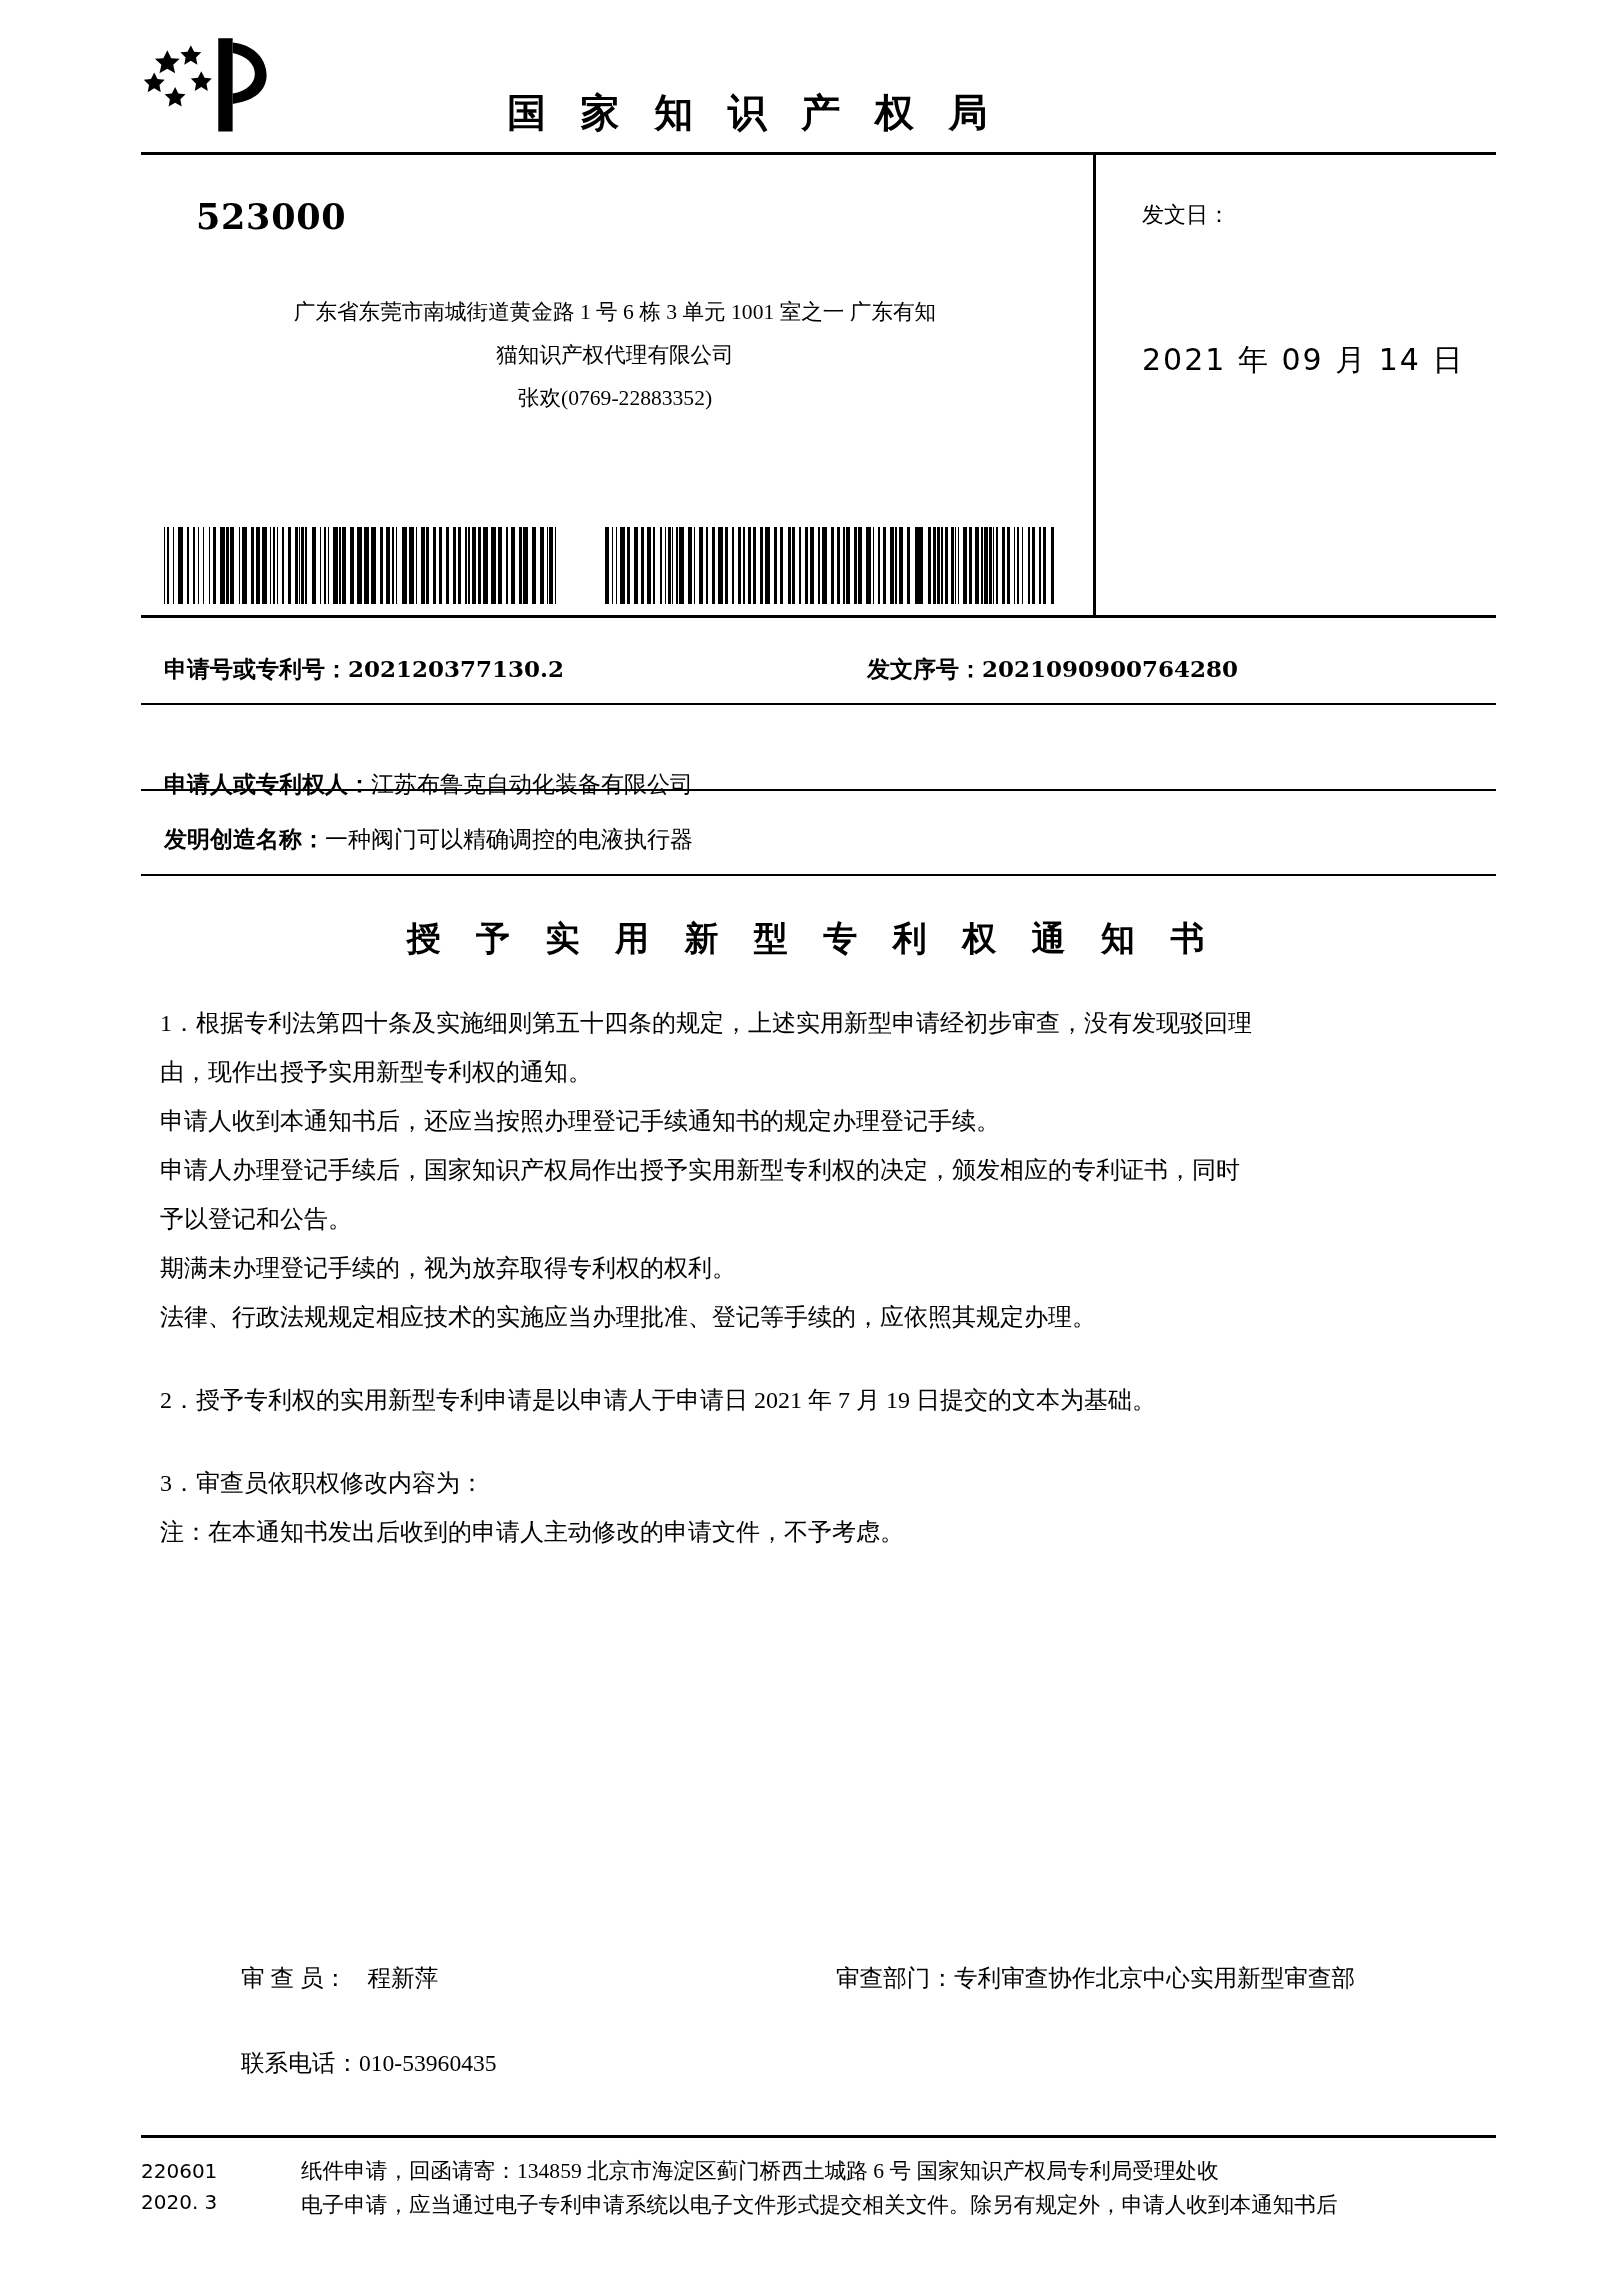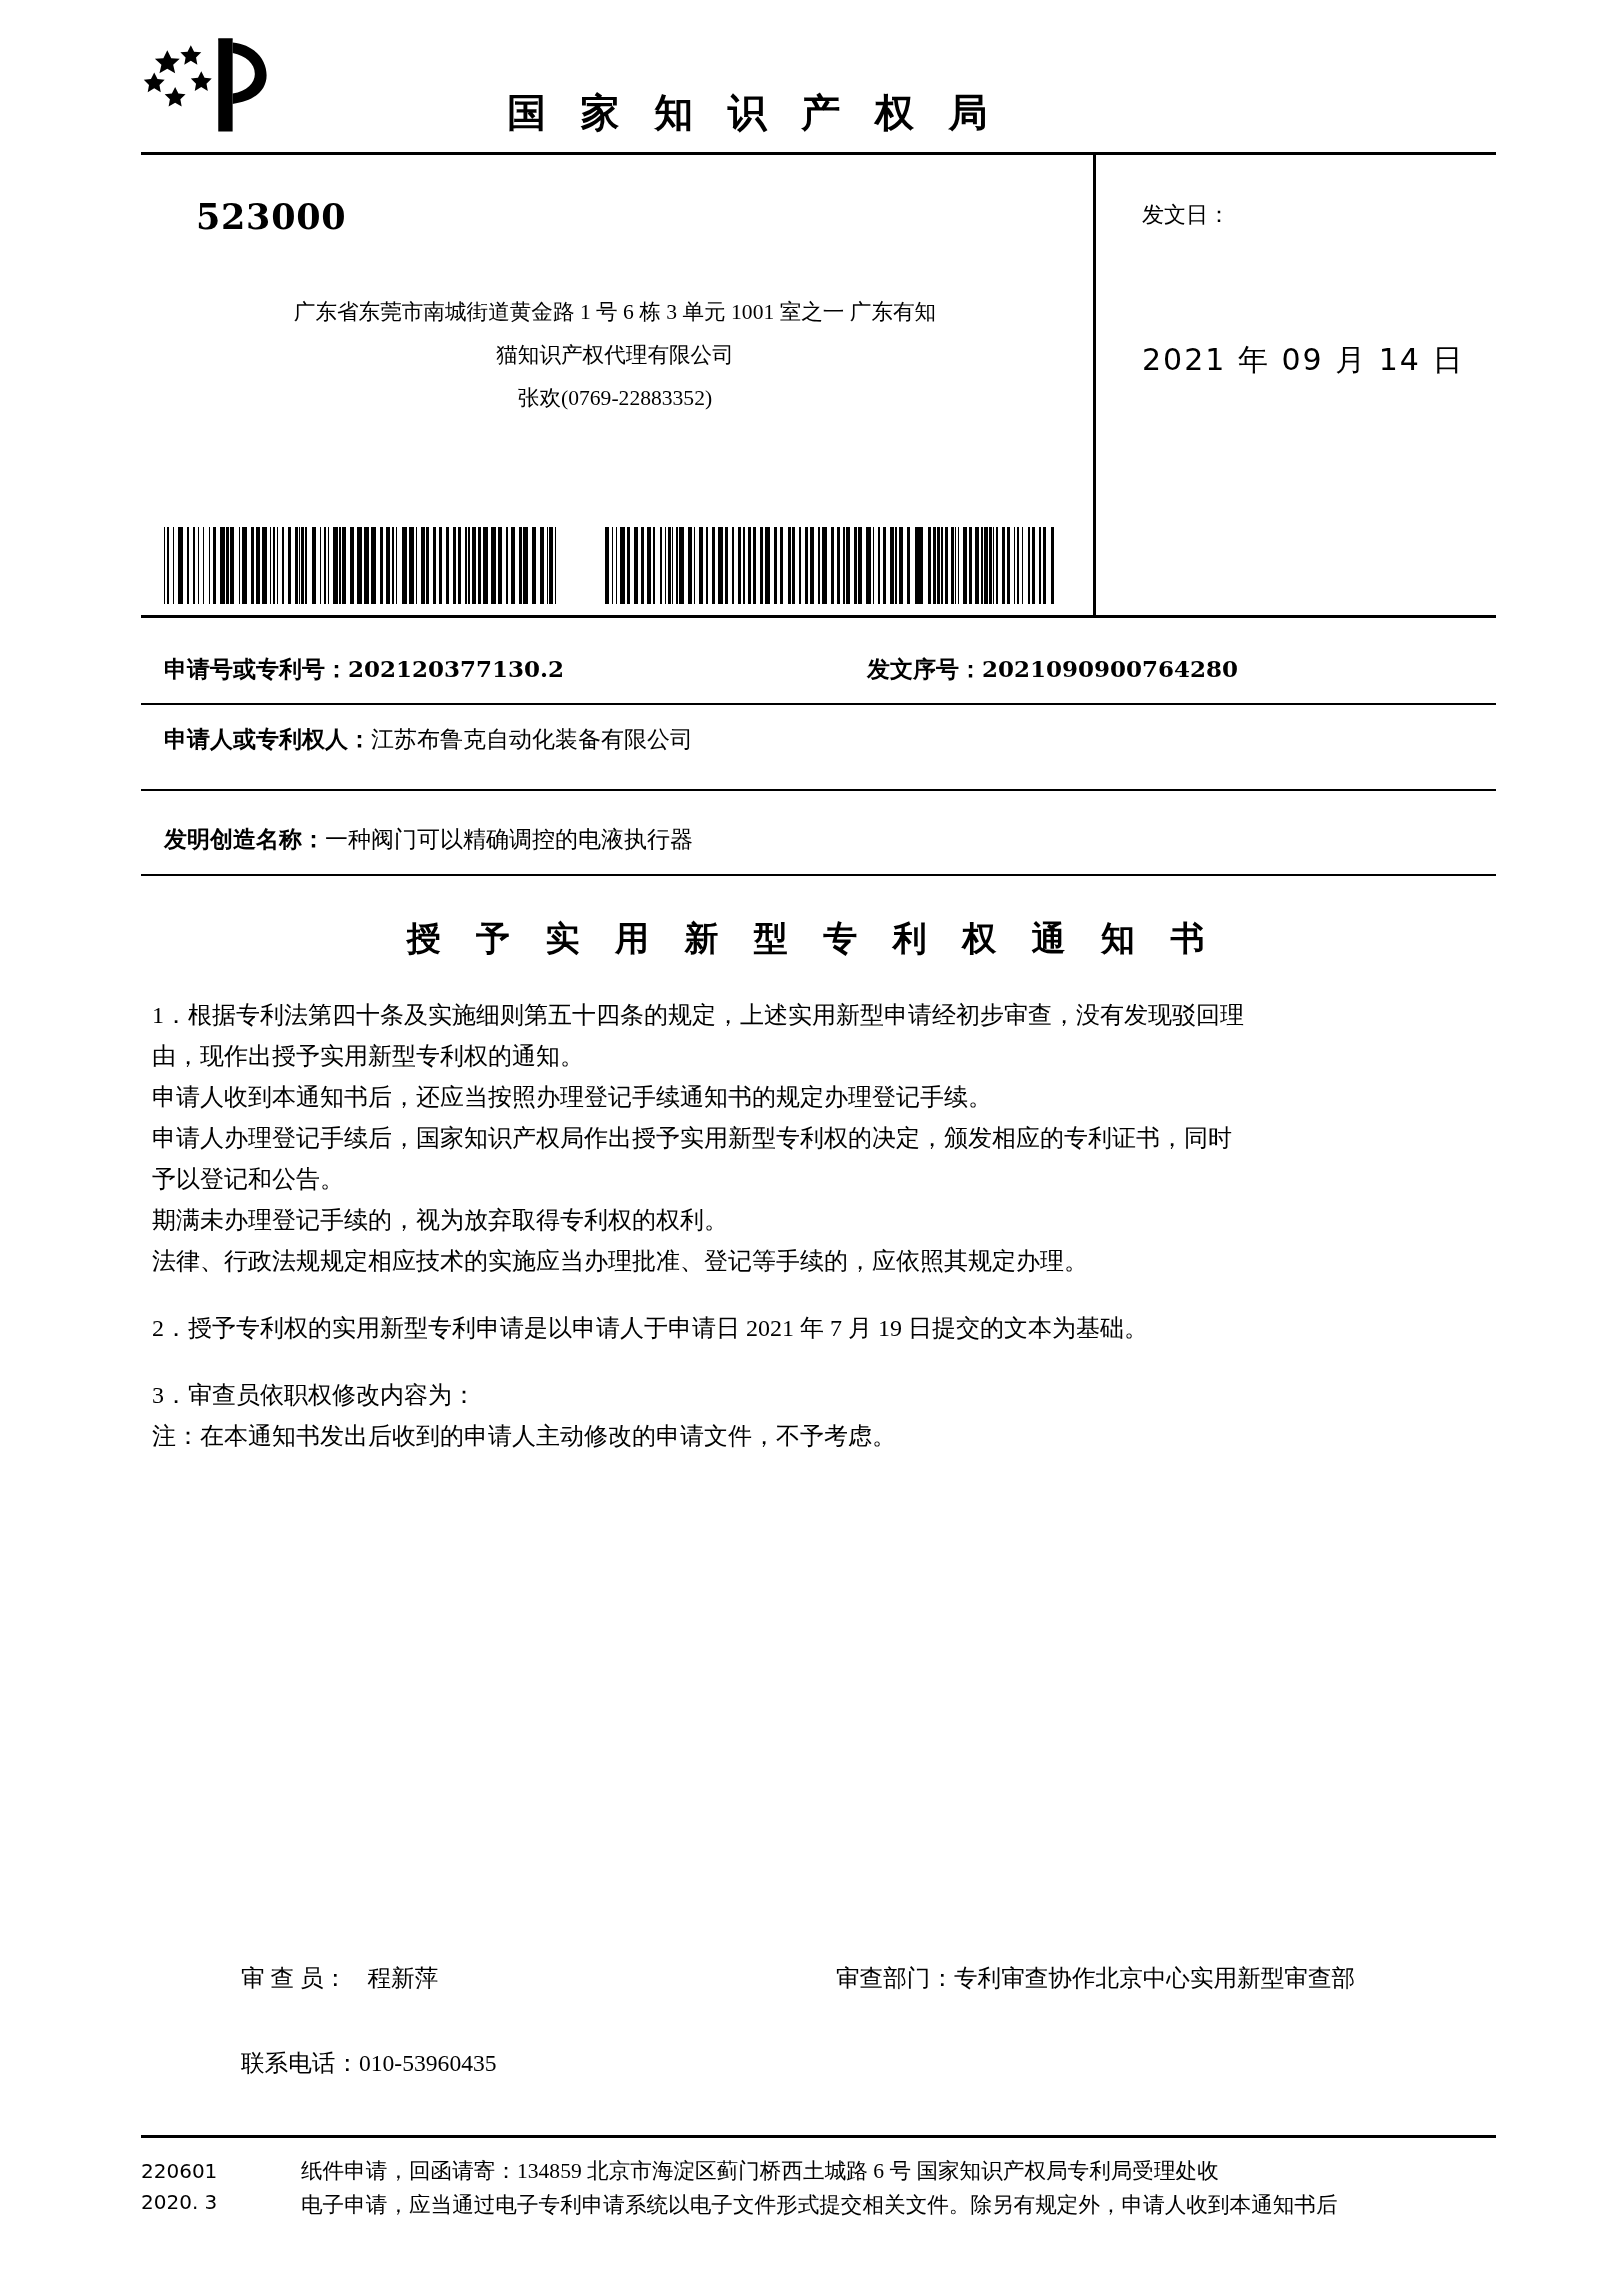--- a/index.html
+++ b/index.html
@@ -135,21 +135,21 @@
   
   .body-area {
     position: absolute;
     left: 152px;
     top: 995px;
     width: 1328px;
     font-size: 24px;
     line-height: 41px;
   }
   .body-area p {
-    margin: 0;
+    margin: 8px;
     text-indent: 0;
   }
   .p-indent { text-indent: 48px; }
   .gap { height: 26px; }
 
   
   .sig {
     position: absolute;
     font-size: 23.6px;
     white-space: nowrap;
@@ -365,21 +365,21 @@
       <i style="left:438px;width:3.3px;"></i>
       <i style="left:446px;width:2.6px;"></i>
     </div>
 
   <div class="field" style="left:164px; top:654px;">
     <span class="lab">申请号或专利号：</span><span class="val">202120377130.2</span>
   </div>
   <div class="field" style="left:867px; top:654px;">
     <span class="lab">发文序号：</span><span class="val">2021090900764280</span>
   </div>
-  <div class="field" style="left:164px; top:724px;">
+  <div class="field" style="left:164px; top:769px;">
     <span class="lab">申请人或专利权人：</span><span class="val-n">江苏布鲁克自动化装备有限公司</span>
   </div>
   <div class="field" style="left:164px; top:824px;">
     <span class="lab">发明创造名称：</span><span class="val-n">一种阀门可以精确调控的电液执行器</span>
   </div>
 
   <div class="notice-title">授 予 实 用 新 型 专 利 权 通 知 书</div>
 
   <div class="body-area">
     <p class="p-indent">1．根据专利法第四十条及实施细则第五十四条的规定，上述实用新型申请经初步审查，没有发现驳回理</p>

